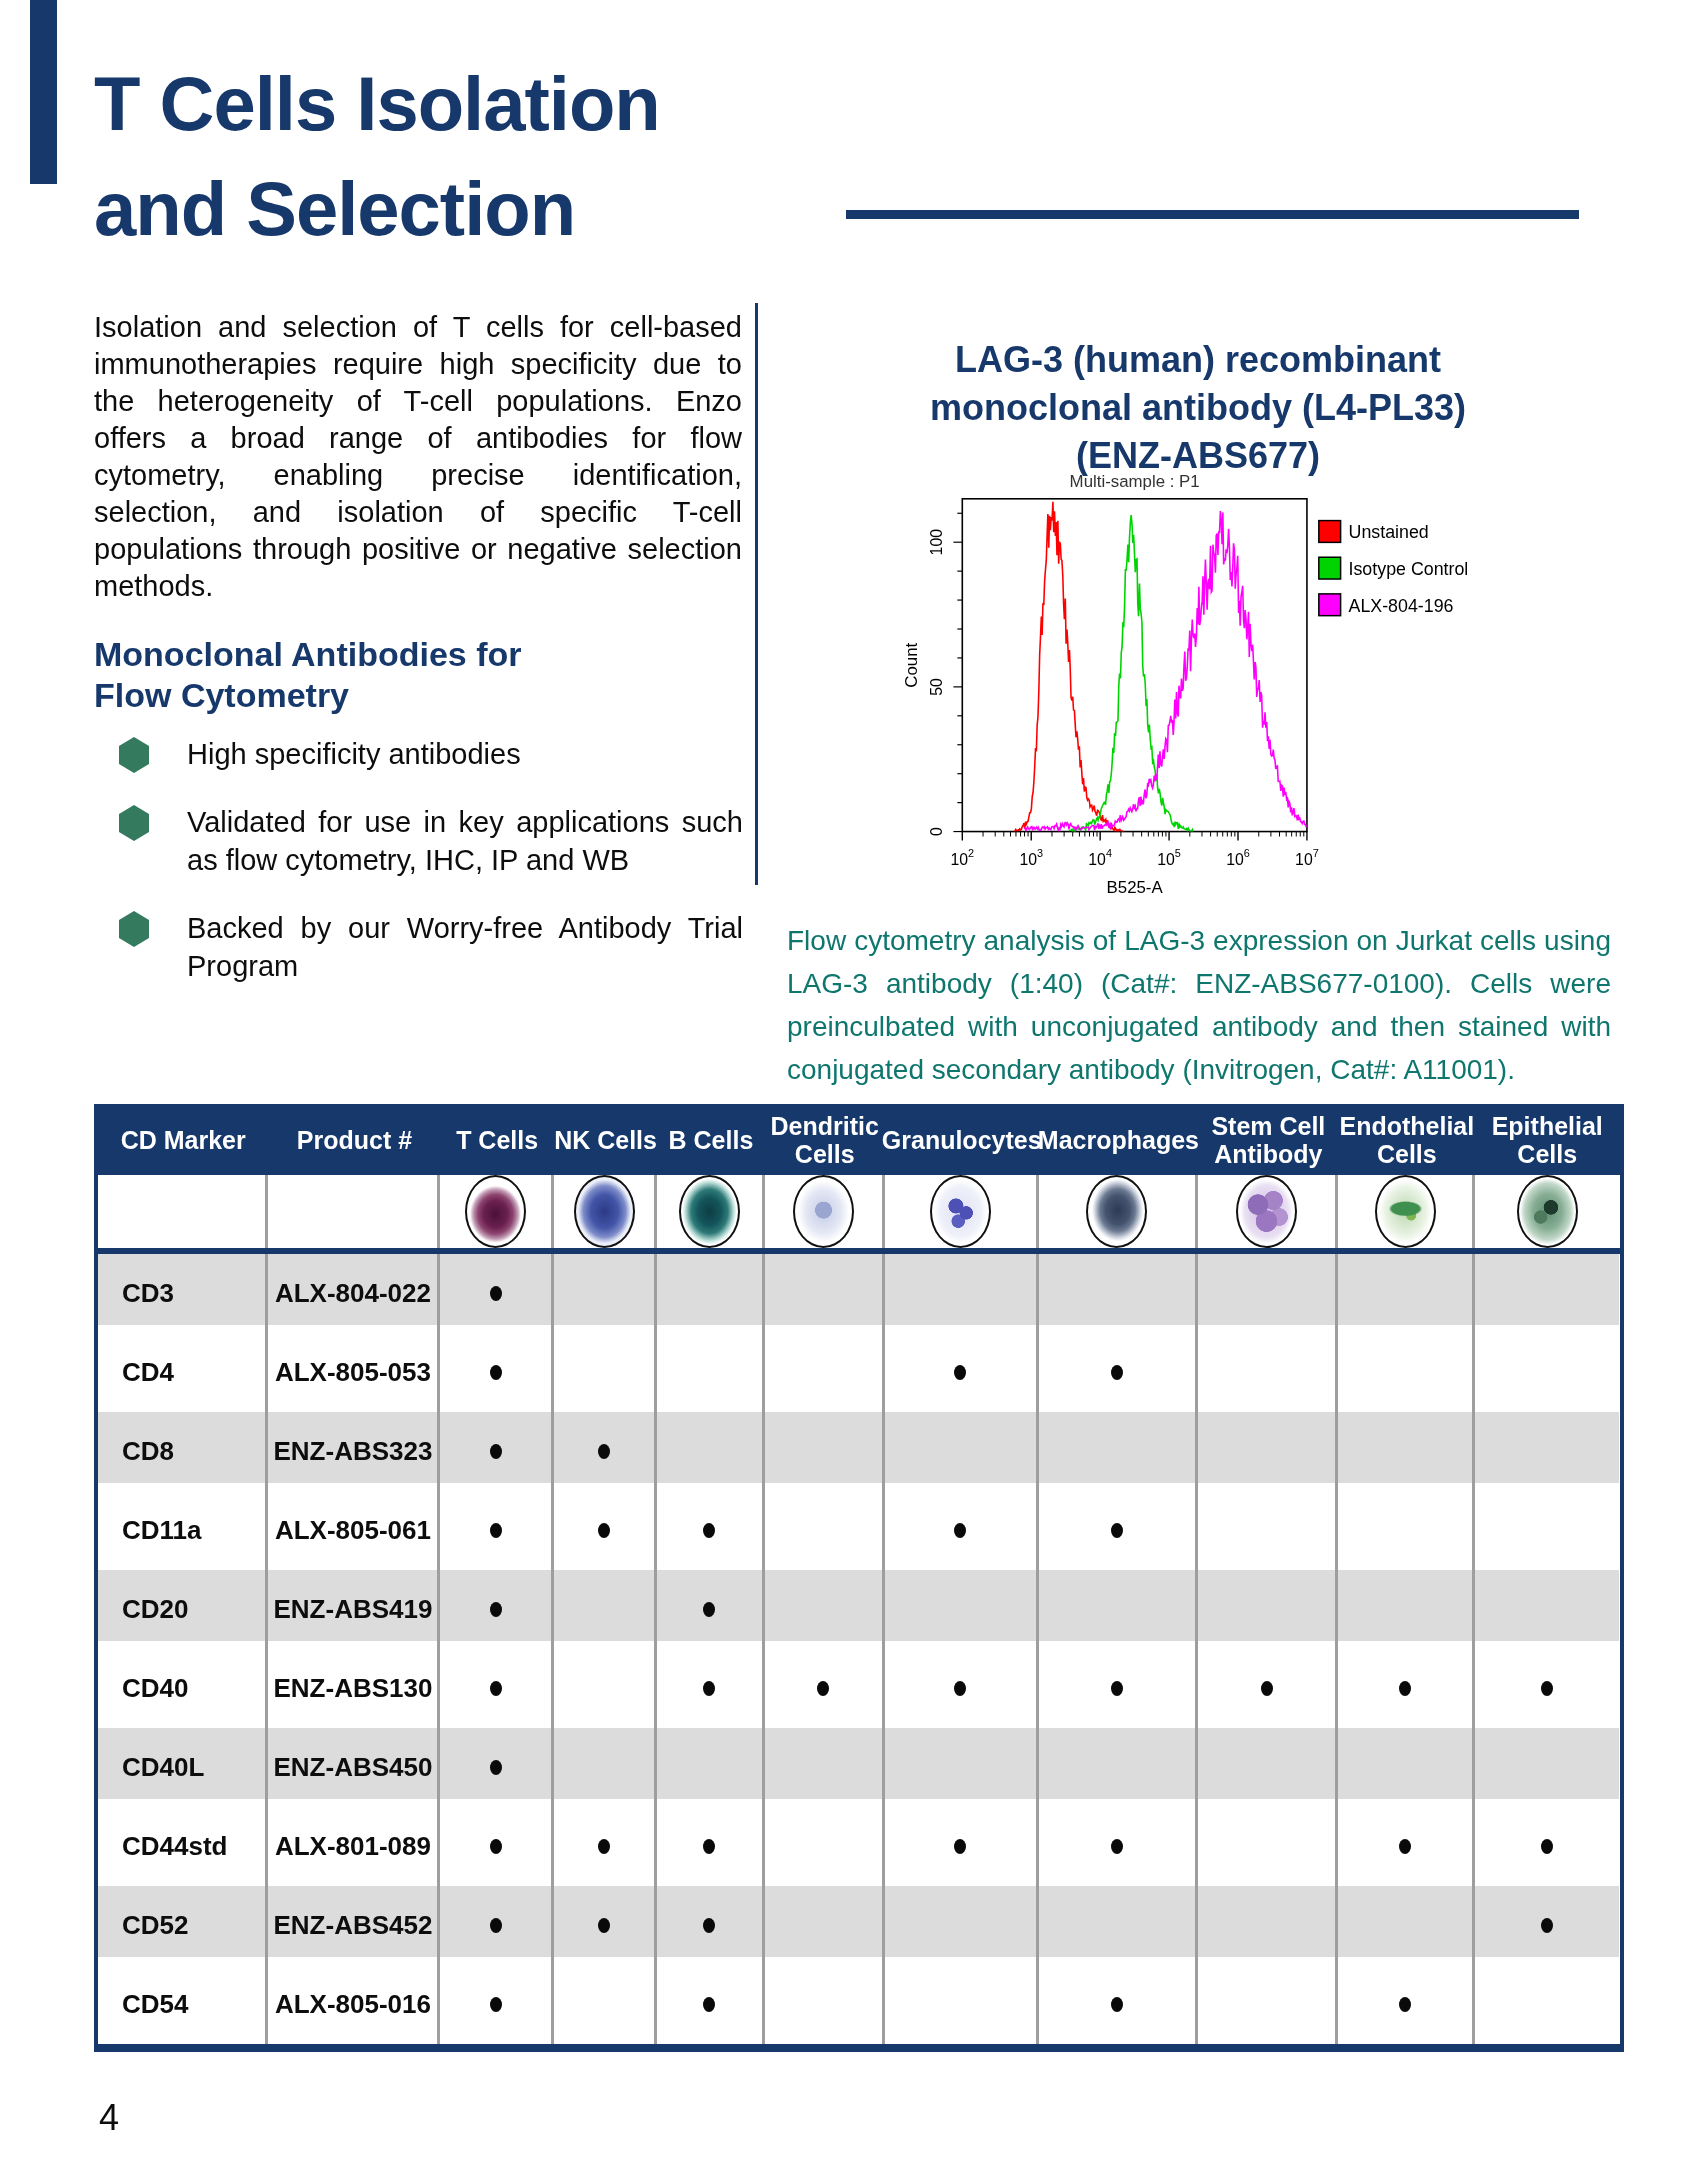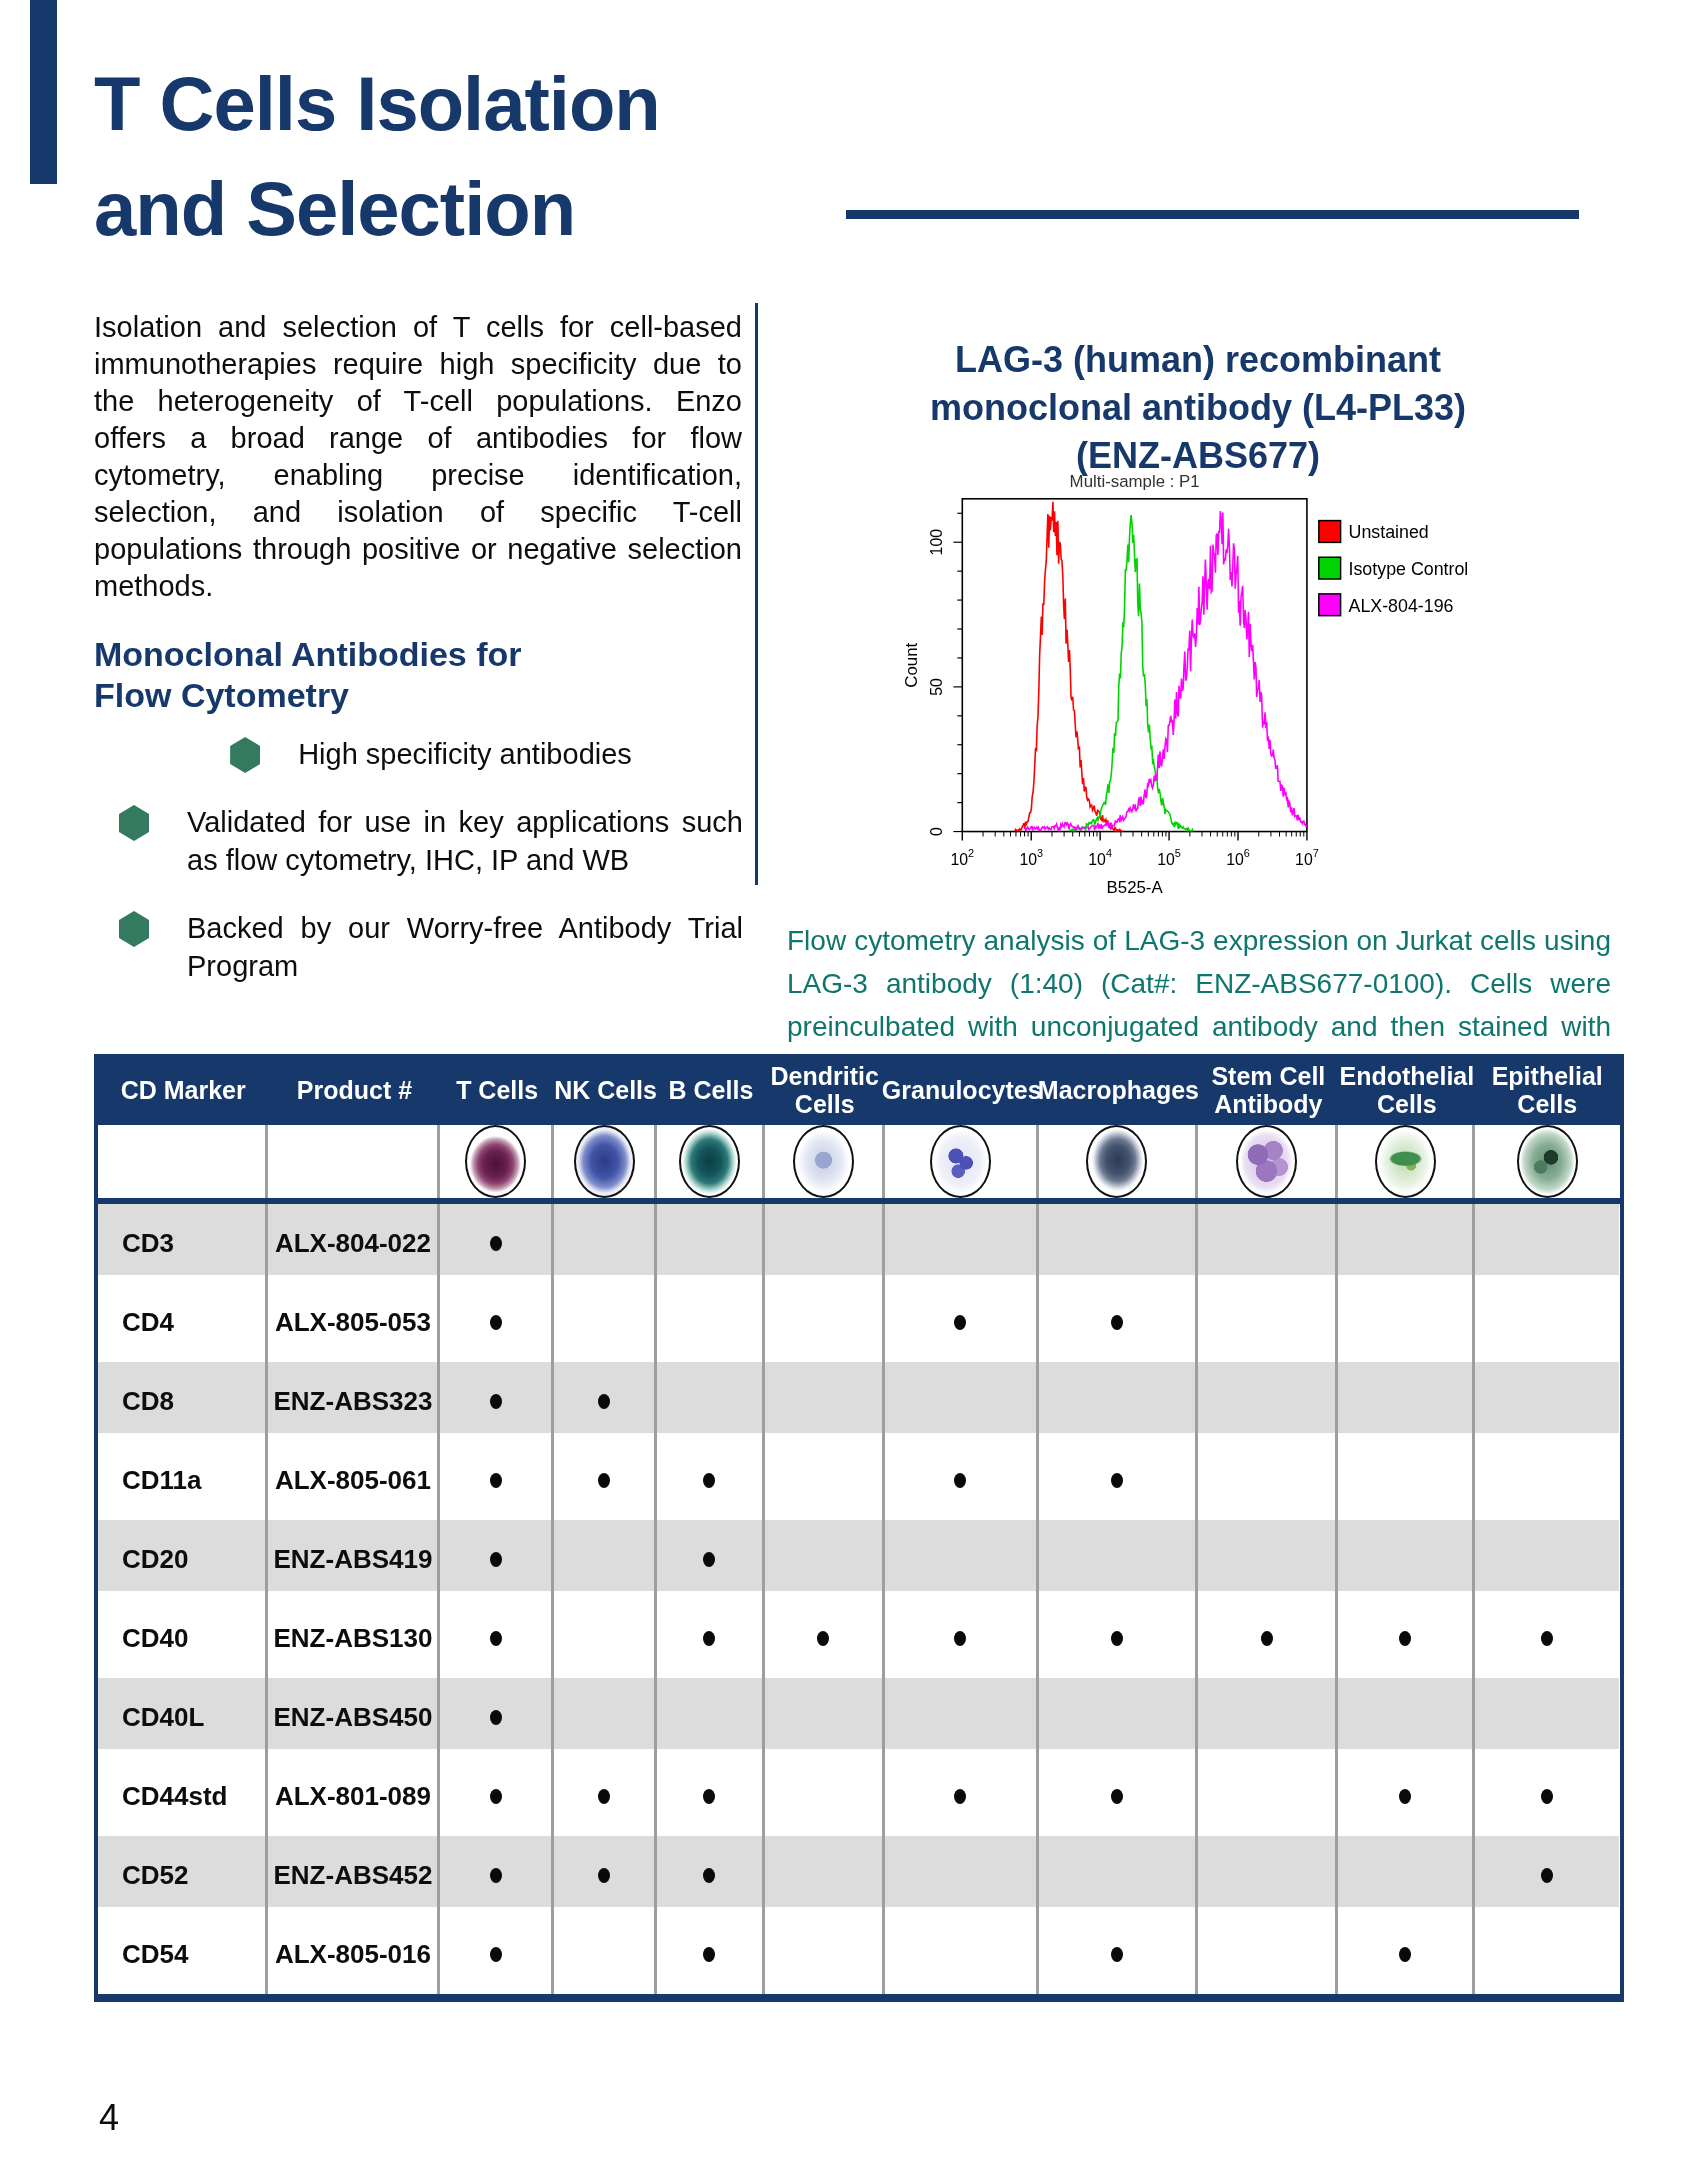--- a/index.html
+++ b/index.html
@@ -29,38 +29,38 @@
 
   
   .col-divider{left:755px;top:303px;width:3px;height:582px;background:var(--navy);}
 
   
   .section-heading{left:94px;top:634px;font-size:34px;font-weight:bold;
                    color:var(--navy);line-height:41px;}
 
   
   .bullets{left:119px;top:735px;width:624px;}
-  .bullet{display:flex;align-items:flex-start;margin-bottom:30px;justify-content:center;}
+  .bullet{display:flex;align-items:flex-start;margin-bottom:30px;}
   .hex{flex:0 0 30px;width:30px;height:36px;margin-top:2px;background:var(--hex-green);
        clip-path:polygon(50% 0,100% 25%,100% 75%,50% 100%,0 75%,0 25%);}
   .bullet-text{margin-left:38px;font-size:29px;line-height:38px;color:#0d0d0d;text-align:justify;}
 
   
   .figure-heading{left:787px;top:320px;width:822px;text-align:center;
                   font-size:36px;font-weight:bold;color:var(--navy);line-height:48px;margin-top:16px;}
 
   
   .chart-wrap{left:891px;top:463px;width:614px;height:441px;}
 
   
   .figure-caption{left:787px;top:919px;width:824px;font-size:28px;line-height:43px;
                   text-align:justify;color:#0f766e;}
 
   
-  .products-table{left:94px;top:1054px;width:1530px;border-left:4px solid var(--navy);
+  .products-table{left:94px;top:1104px;width:1530px;border-left:4px solid var(--navy);
                   border-right:4px solid var(--navy);border-bottom:8px solid var(--navy);}
   .t-row{display:grid;grid-template-columns:11.2% 11.3% 7.45% 6.8% 7.05% 7.9% 10.1% 10.5% 9.2% 9.0% 9.45%;}
   .t-head{background:var(--navy);height:71px;}
   .t-head .cell{color:#fff;font-weight:bold;font-size:25px;line-height:28px;
                 display:flex;align-items:center;justify-content:center;text-align:center;
                 border-right:none;}
   .img-row{height:79px;border-bottom:6px solid var(--navy);background:#fff;}
   .cell{border-right:3px solid var(--col-border);display:flex;align-items:center;
         justify-content:center;}
   .cell:last-child{border-right:none;}

